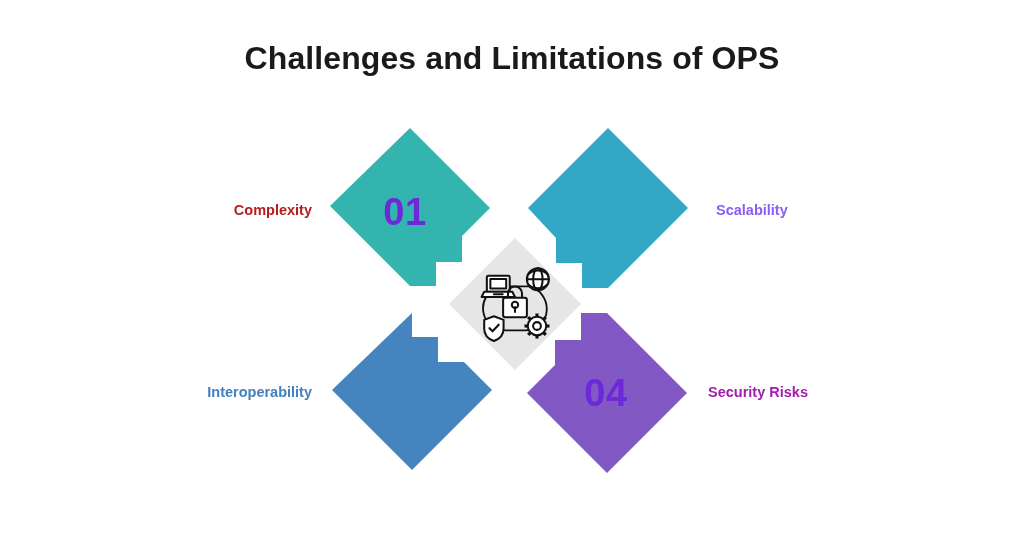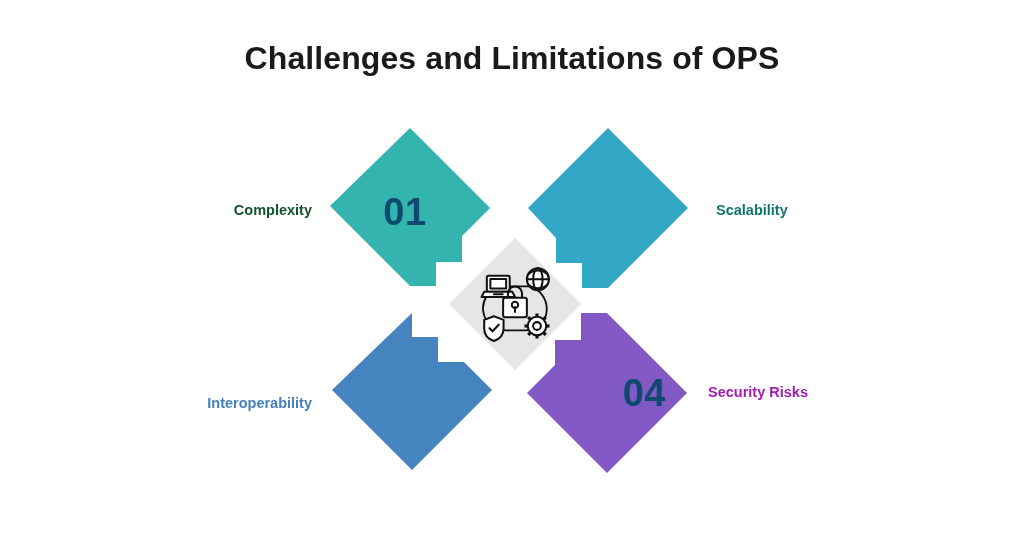--- a/index.html
+++ b/index.html
@@ -43,56 +43,55 @@
     display: block;
   }
 
   
   .node-number {
     position: absolute;
     width: 120px;
     text-align: center;
     font-size: 38px;
     font-weight: bold;
-    color: #0c4a6e;
+    color: #6d28d9;
     letter-spacing: 0.5px;
     line-height: 1;
     pointer-events: none;
   }
   #num-01 { left: 345px; top: 193px; }
   #num-02 { left: 545px; top: 193px; }
   #num-03 { left: 353px; top: 374px; }
-  #num-04 { left: 546px; top: 374px; text-align: right; }
+  #num-04 { left: 546px; top: 374px; }
 
   
   .node-label {
     position: absolute;
     font-size: 14.5px;
     font-weight: bold;
     line-height: 1.2;
     white-space: nowrap;
   }
   #label-01 {
     right: 712px;
     top: 202px;
-    color: #14532d;
+    color: #b91c1c;
     text-align: right;
   }
   #label-02 {
     left: 716px;
     top: 202px;
-    color: #0f766e;
+    color: #8b5cf6;
     text-align: center;
   }
   #label-03 {
     right: 712px;
     top: 384px;
     color: #4480bf;
     text-align: right;
-    margin-top: 11px;
   }
   #label-04 {
     left: 708px;
     top: 384px;
     color: #a21caf;
     text-align: left;
   }
 </style>
 </head>
 <body style="background: rgb(255, 255, 255);">

